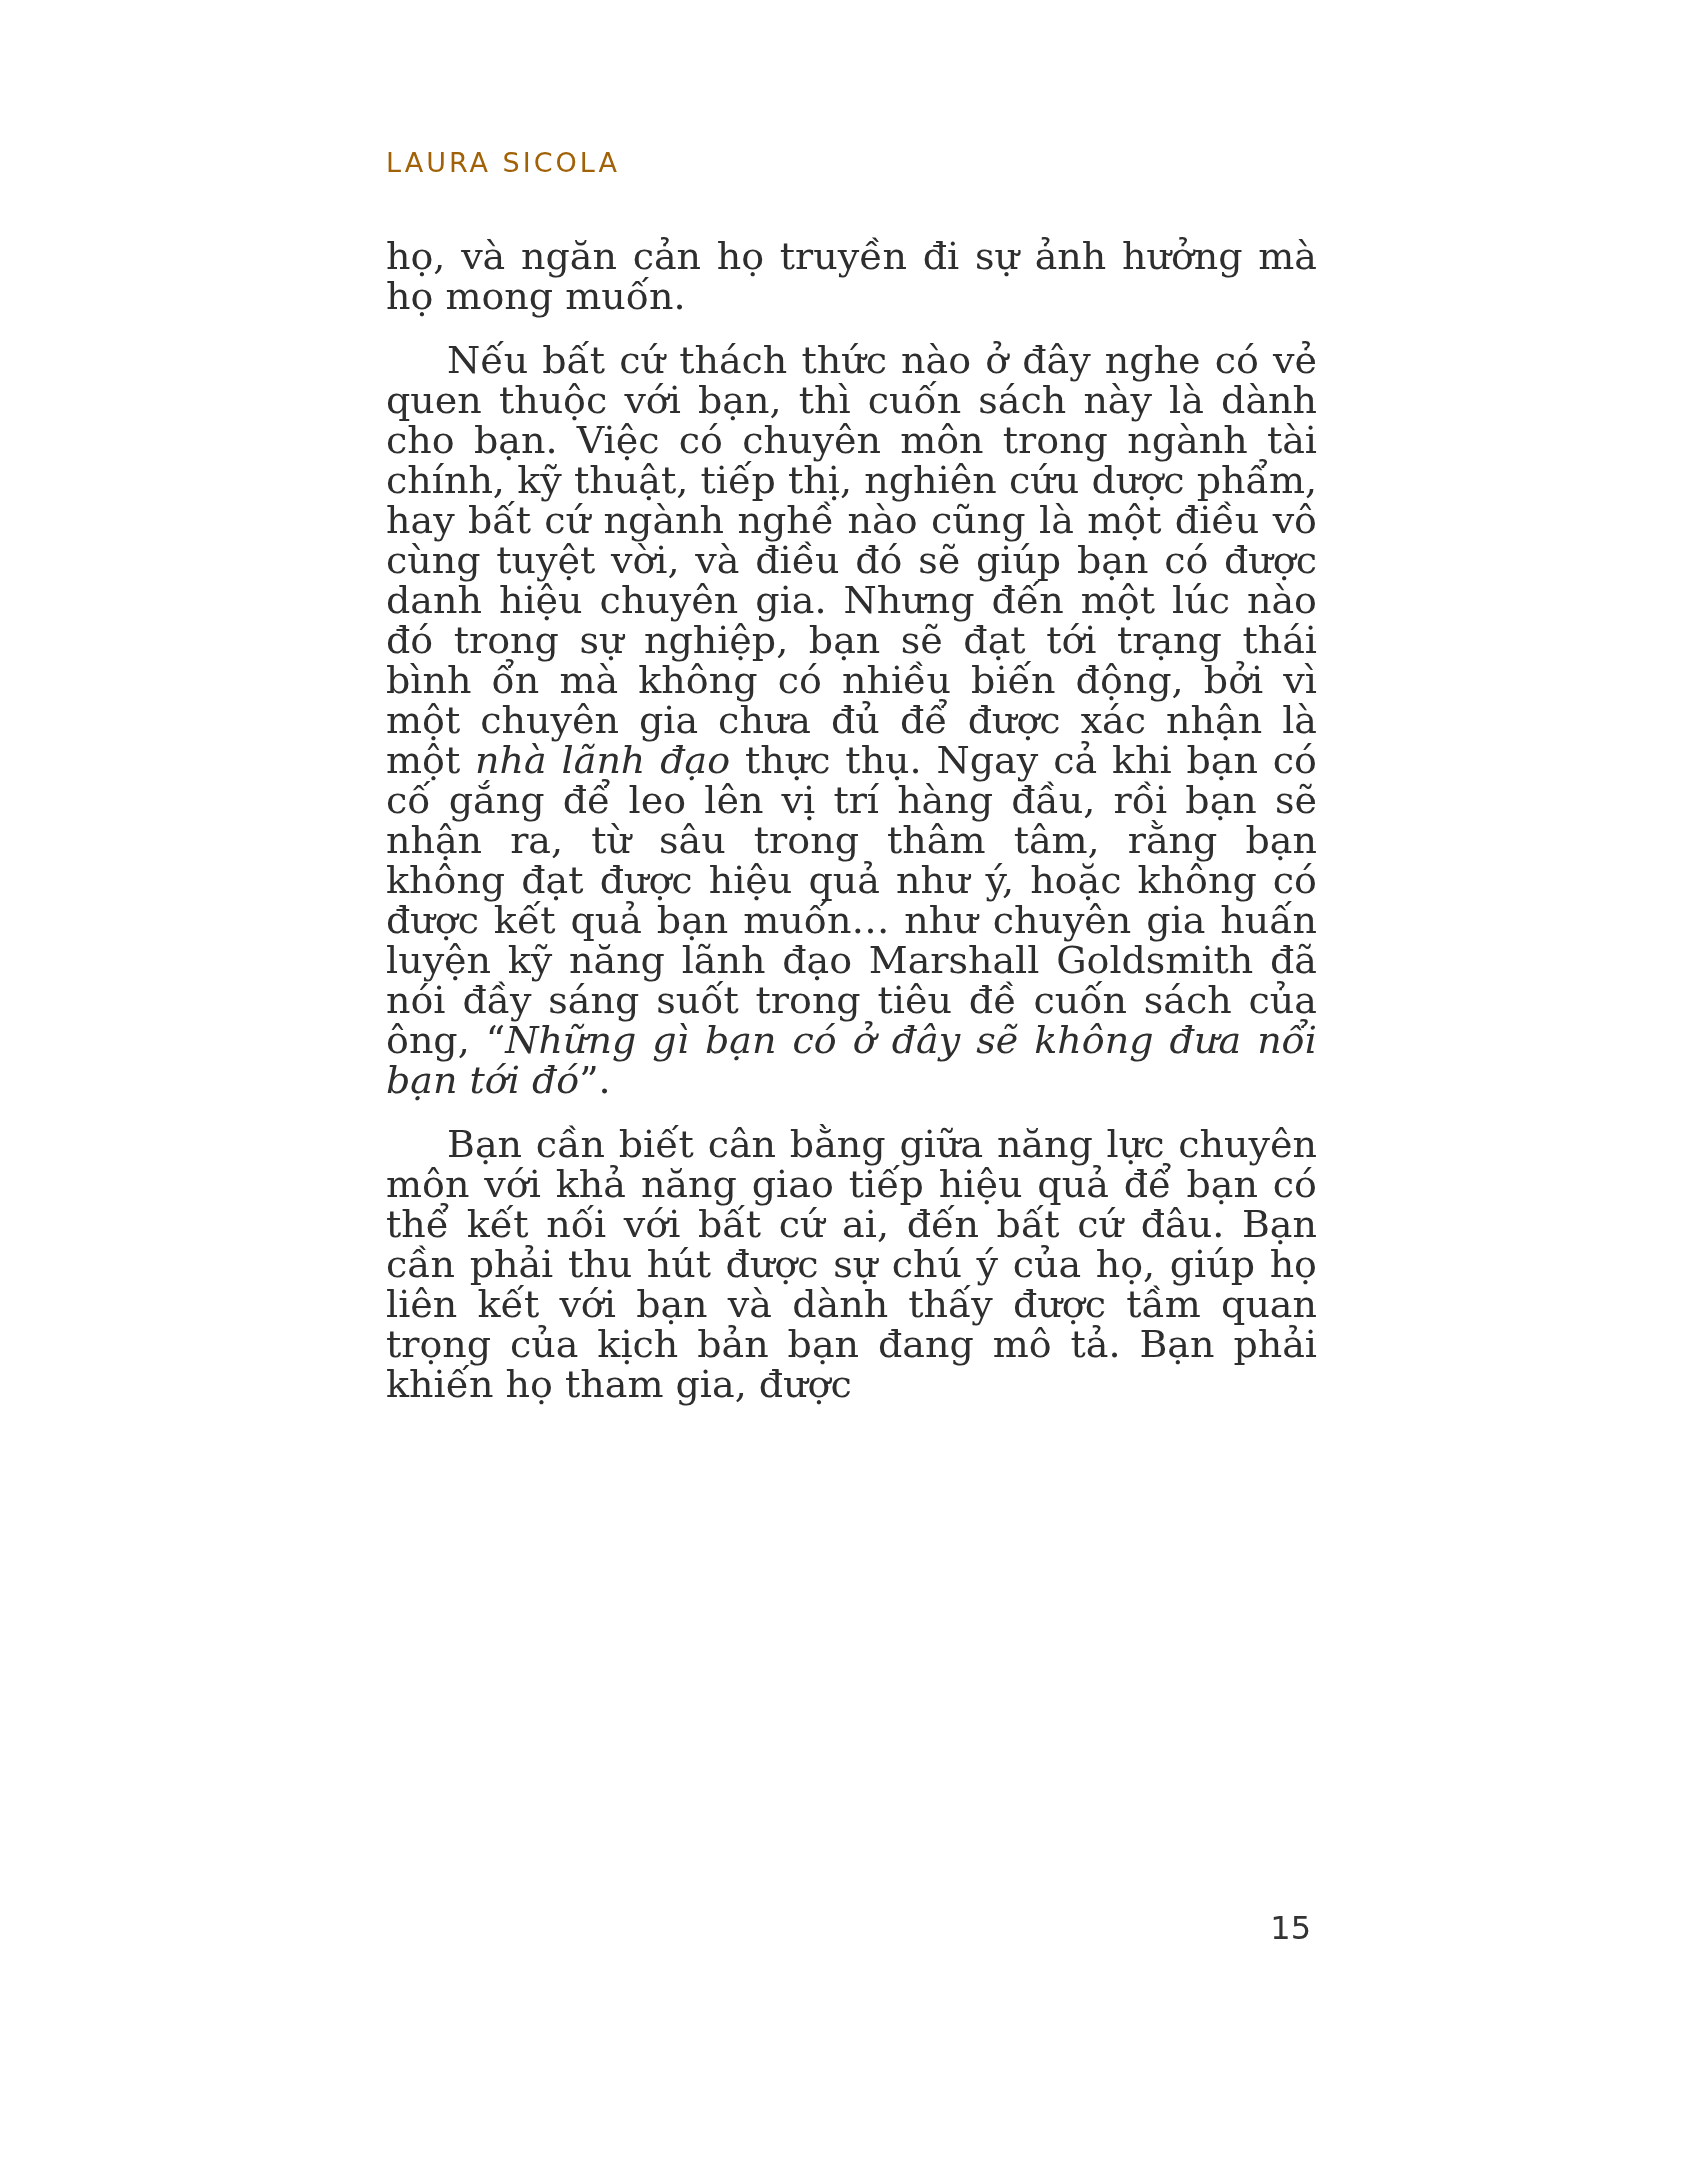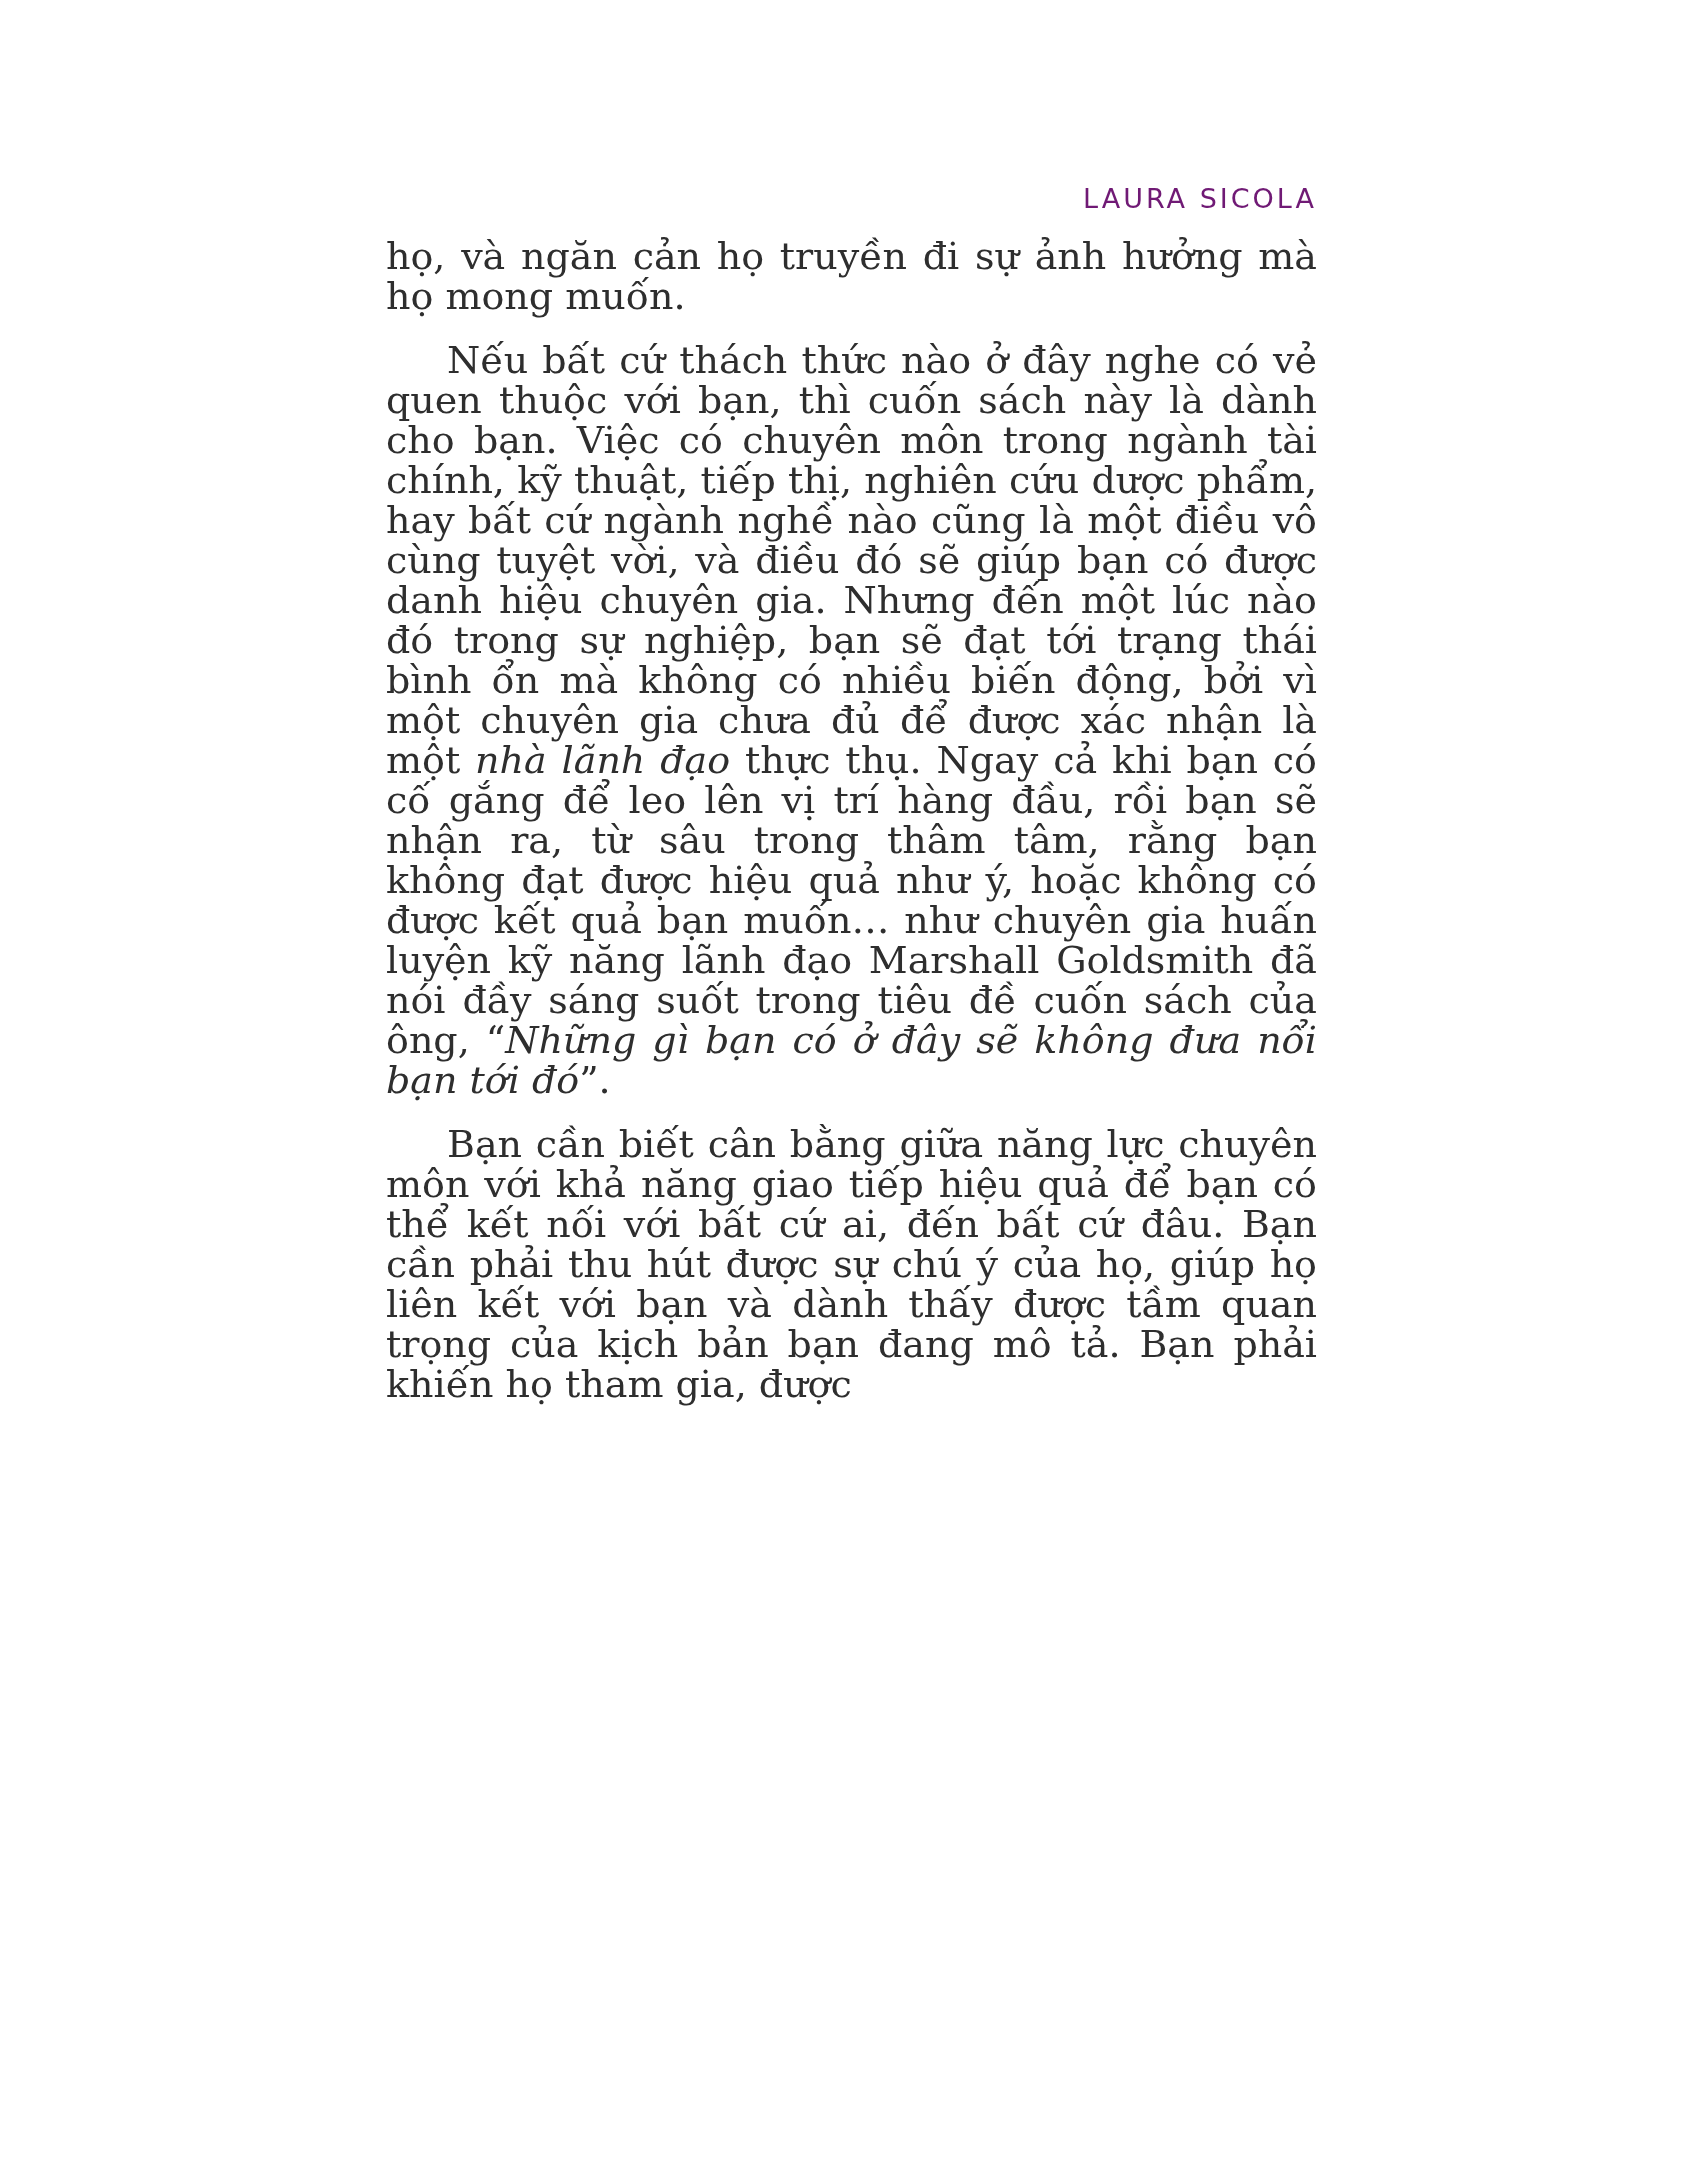--- a/index.html
+++ b/index.html
@@ -18,27 +18,26 @@
   .book-page {
     position: absolute;
     inset: 0;
     background: #ffffff;
   }
   .running-header {
     position: absolute;
     top: 147px;
     left: 386px;
     width: 931px;
-    text-align: right;
+    text-align: left;
     font-family: "DejaVu Sans", "Liberation Sans", sans-serif;
     font-size: 27px;
     font-weight: 500;
     letter-spacing: 3px;
-    color: #701a75;
-    margin-top: 36px;
+    color: #a16207;
   }
   .page-body {
     position: absolute;
     top: 236px;
     left: 386px;
     width: 931px;
     font-size: 38px;
     line-height: 40px;
     text-align: justify;
     color: #2e2e2e;
@@ -73,14 +72,15 @@
 
 <div class="book-page">
   <div class="running-header">LAURA SICOLA</div>
 
   <div class="page-body">
       <p class="para"><span>họ, và ngăn cản họ truyền đi sự ảnh hưởng mà họ mong muốn.</span></p>
       <p class="para indent"><span>Nếu bất cứ thách thức nào ở đây nghe có vẻ quen thuộc với bạn, thì cuốn sách này là dành cho bạn. Việc có chuyên môn trong ngành tài chính, kỹ thuật, tiếp thị, nghiên cứu dược phẩm, hay bất cứ ngành nghề nào cũng là một điều vô cùng tuyệt vời, và điều đó sẽ giúp bạn có được danh hiệu chuyên gia. Nhưng đến một lúc nào đó trong sự nghiệp, bạn sẽ đạt tới trạng thái bình ổn mà không có nhiều biến động, bởi vì một chuyên gia chưa đủ để được xác nhận là một </span><em>nhà lãnh đạo</em><span> thực thụ. Ngay cả khi bạn có cố gắng để leo lên vị trí hàng đầu, rồi bạn sẽ nhận ra, từ sâu trong thâm tâm, rằng bạn không đạt được hiệu quả như ý, hoặc không có được kết quả bạn muốn… như chuyên gia huấn luyện kỹ năng lãnh đạo Marshall Goldsmith đã nói đầy sáng suốt trong tiêu đề cuốn sách của ông, “</span><em>Những gì bạn có ở đây sẽ không đưa nổi bạn tới đó</em><span>”.</span></p>
       <p class="para indent"><span>Bạn cần biết cân bằng giữa năng lực chuyên môn với khả năng giao tiếp hiệu quả để bạn có thể kết nối với bất cứ ai, đến bất cứ đâu. Bạn cần phải thu hút được sự chú ý của họ, giúp họ liên kết với bạn và dành thấy được tầm quan trọng của kịch bản bạn đang mô tả. Bạn phải khiến họ tham gia, được</span></p>
     </div>
 
+  <div class="page-number">15</div>
 </div>
 
 
 </body></html>

